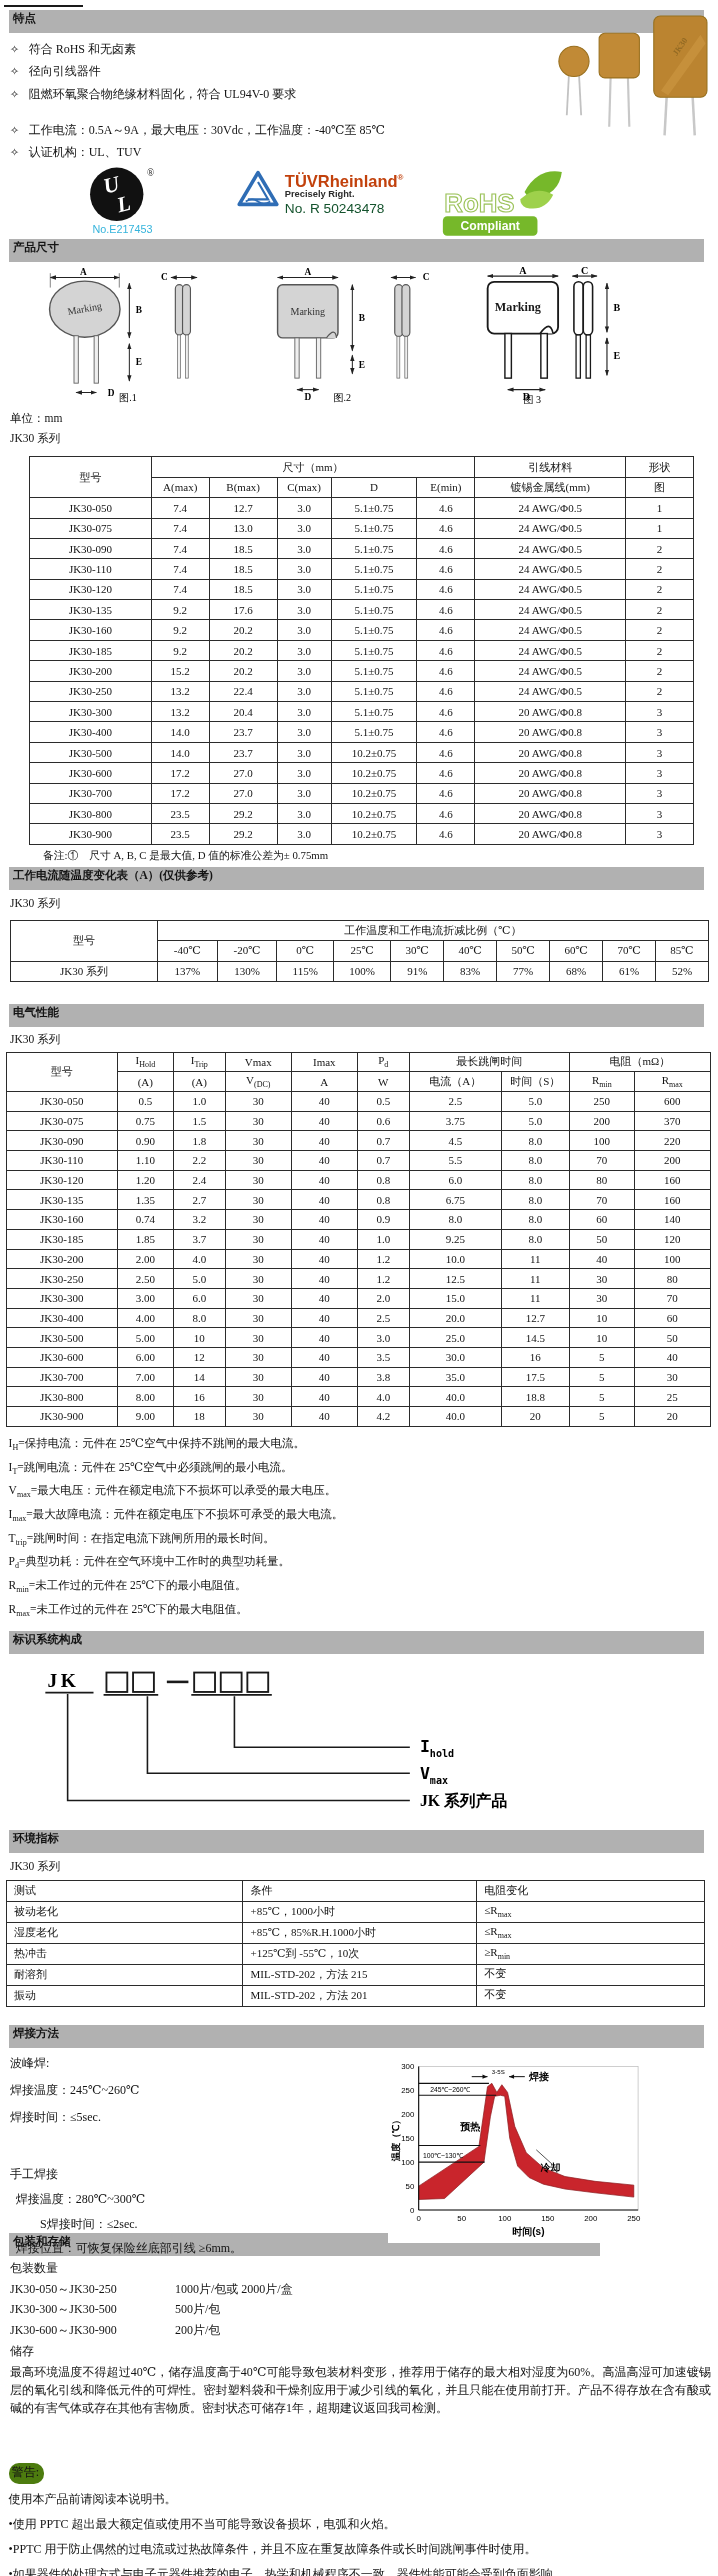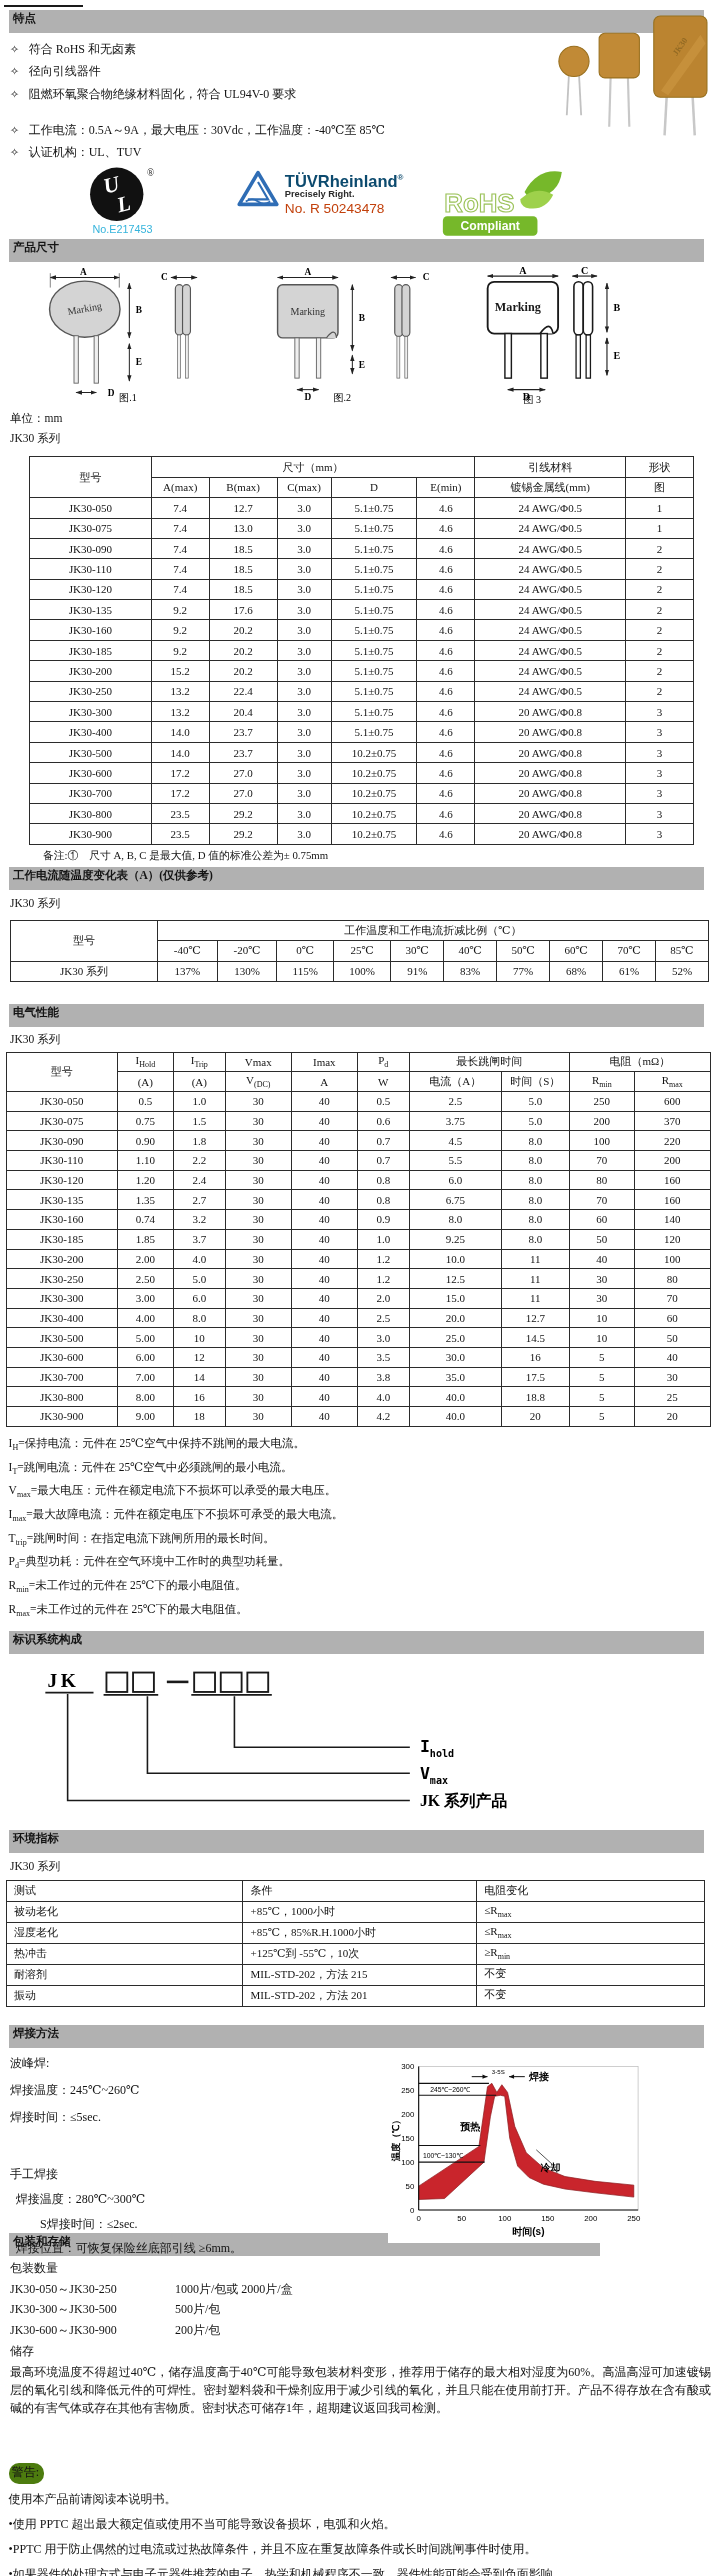--- a/index.html
+++ b/index.html
@@ -18,24 +18,24 @@
   .feat-gap{height:10px;}
 
   
   .photos{position:absolute;top:5.8px;right:4.3px;width:162px;height:133px;}
 
   
   .logos{position:relative;height:73px;margin-top:4.3px;}
   .ul-block{position:absolute;left:85px;top:0;}
   .ul-num{color:#35b4dc;font-size:10.8px;text-align:center;margin-top:-2.9px;font-family:"Liberation Sans",sans-serif;}
   .tuv-block{position:absolute;left:237px;top:2.9px;display:flex;gap:5.8px;}
-  .tuv-name{font-family:"Liberation Sans",sans-serif;font-weight:bold;font-size:16.5px;color:#0c4a6e;line-height:17px;}
+  .tuv-name{font-family:"Liberation Sans",sans-serif;font-weight:bold;font-size:16.5px;color:#c2410c;line-height:17px;}
   .tuv-reg{font-size:8px;vertical-align:super;}
   .tuv-tag{font-family:"Liberation Sans",sans-serif;font-weight:bold;font-size:9.3px;color:#2b2b2b;}
-  .tuv-num{font-family:"Liberation Sans",sans-serif;font-size:13.7px;color:#c2410c;margin-top:1.4px;}
+  .tuv-num{font-family:"Liberation Sans",sans-serif;font-size:13.7px;color:#14532d;margin-top:1.4px;}
   .rohs-block{position:absolute;left:440px;top:0;width:129px;height:72px;}
 
   
   .figs{display:flex;margin:4.3px 0 0 20px;}
   .fig{position:relative;}
   .fig svg text{font-family:"Liberation Serif",serif;}
 
   
   table{border-collapse:collapse;font-size:11px;}
   th,td{border:1.1px solid #2b2b2b;text-align:center;font-weight:normal;padding:0 2.2px;}

